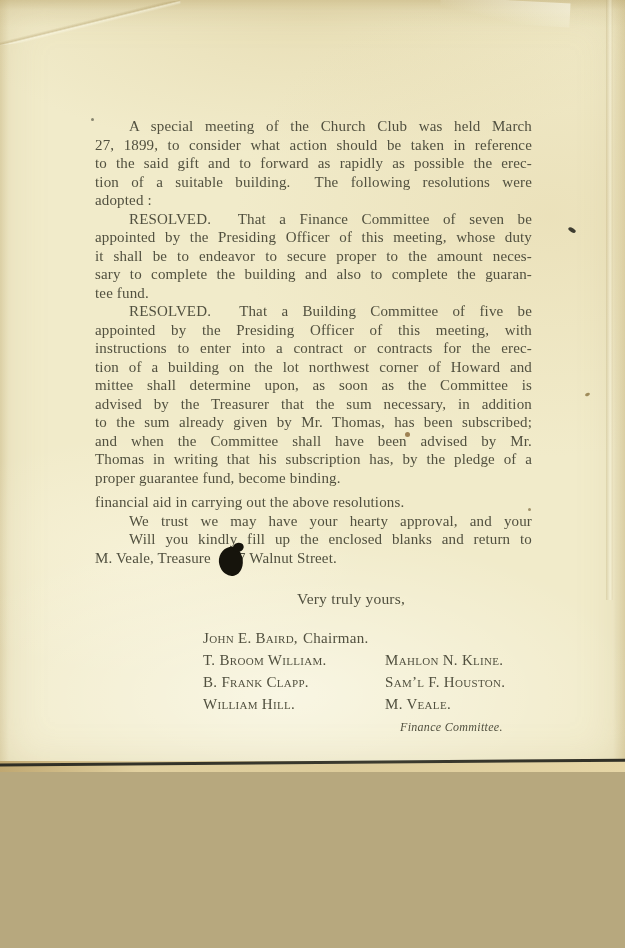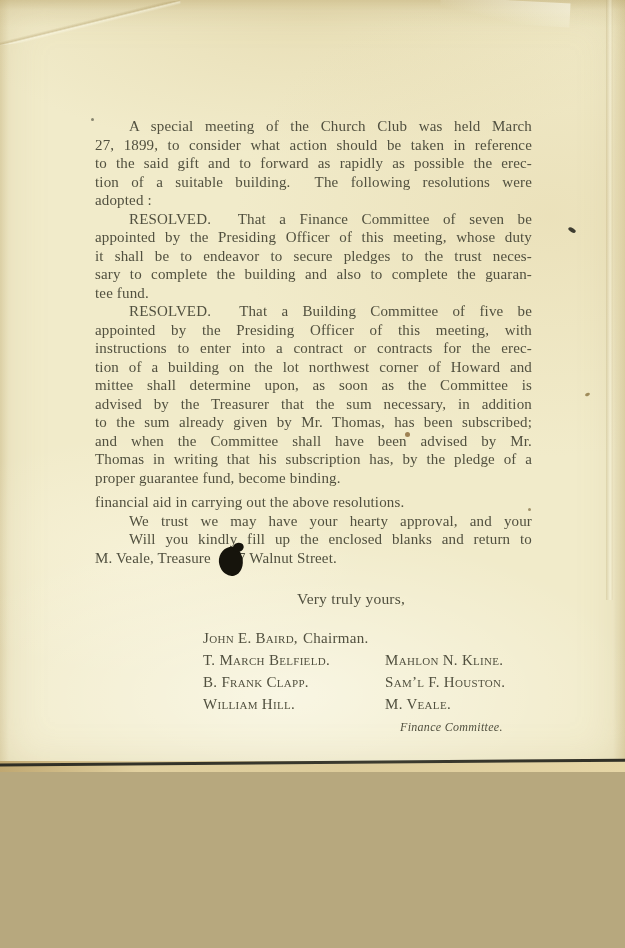--- a/index.html
+++ b/index.html
@@ -120,21 +120,21 @@
       <div class="line first">A special meeting of the Church Club was held March</div>
       <div class="line">27, 1899, to consider what action should be taken in reference</div>
       <div class="line">to the said gift and to forward as rapidly as possible the erec-</div>
       <div class="line">tion of a suitable building.&nbsp; The following resolutions were</div>
       <div class="line last">adopted&nbsp;:</div>
     </div>
 
     <div class="para">
       <div class="line first">RESOLVED.&nbsp; That a Finance Committee of seven be</div>
       <div class="line">appointed by the Presiding Officer of this meeting, whose duty</div>
-      <div class="line">it shall be to endeavor to secure pledges to the trust neces-</div>
+      <div class="line">it shall be to endeavor to secure proper to the amount neces-</div>
       <div class="line">sary to complete the building and also to complete the guaran-</div>
       <div class="line last">tee fund.</div>
     </div>
 
     <div class="para">
       <div class="line first">RESOLVED.&nbsp; That a Building Committee of five be</div>
       <div class="line">appointed by the Presiding Officer of this meeting, with</div>
       <div class="line">instructions to enter into a contract or contracts for the erec-</div>
       <div class="line">tion of a building on the lot northwest corner of Howard and</div>
       <div class="line">mittee shall determine upon, as soon as the Committee is</div>
@@ -161,21 +161,21 @@
   </div>
 
   <div class="closing">Very truly yours,</div>
 
   <div class="signatures">
     <div class="sig-row">
       <span class="sig-caps">John E. Baird,</span>
       <span class="sig-role">Chairman.</span>
     </div>
     <div class="sig-row">
-      <span class="sig-caps sig-cell-left">T. March Belfield.</span>
+      <span class="sig-caps sig-cell-left">T. Broom William.</span>
       <span class="sig-caps">Mahlon N. Kline.</span>
     </div>
     <div class="sig-row">
       <span class="sig-caps sig-cell-left">B. Frank Clapp.</span>
       <span class="sig-caps">Sam’l F. Houston.</span>
     </div>
     <div class="sig-row">
       <span class="sig-caps sig-cell-left">William Hill.</span>
       <span class="sig-caps">M. Veale.</span>
     </div>

